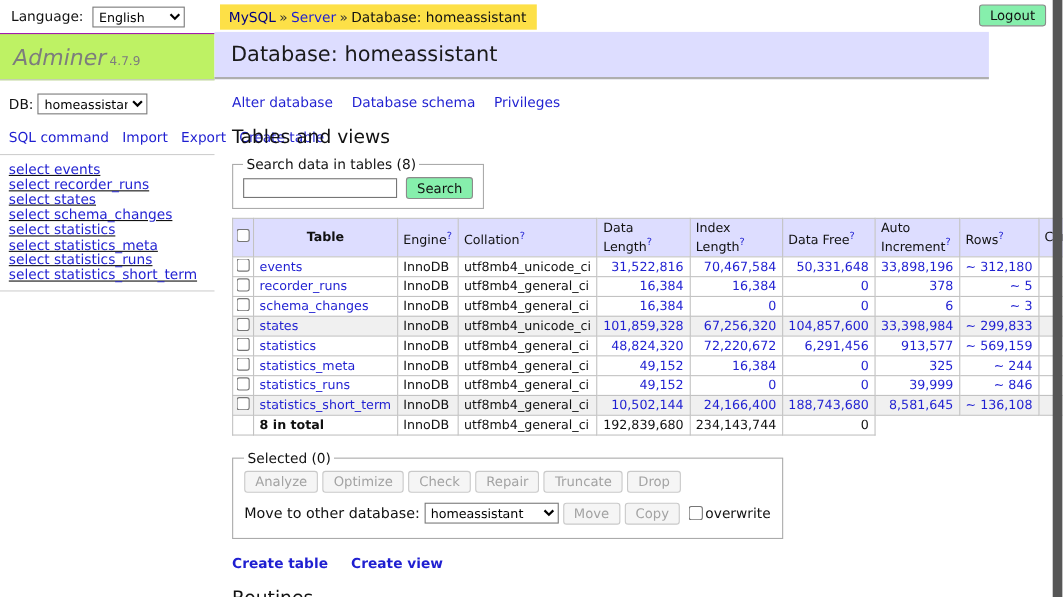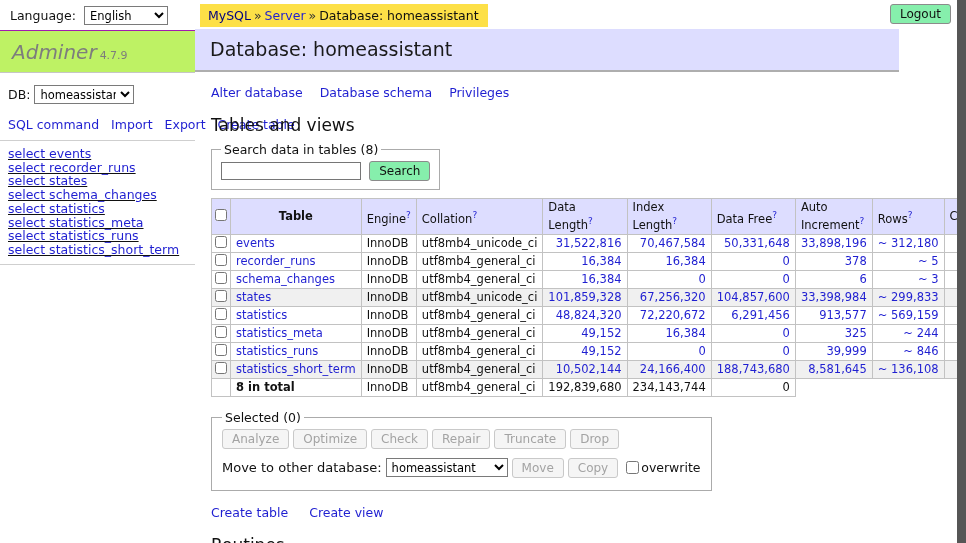--- a/index.html
+++ b/index.html
@@ -84,21 +84,21 @@
 
   
   .selected-fs { display:inline-block; margin-top:13px; min-width:392px; padding:4px 10px 12px; }
   .btn-row button { margin-right:4px; }
   .move-row { margin-top:9px; font-size:13px; white-space:nowrap; }
   .move-row .move-select { width:122px; margin:0 4px; }
   .move-row button { margin-right:4px; }
   .overwrite-wrap { margin-left:4px; font-size:12.5px; }
   .overwrite-wrap input { vertical-align:-2px; margin:0 2px 0 0; }
 
-  .bottom-links { margin:14px 0 0; font-size:12.5px; }
+  .bottom-links { margin:14px 0 0; font-size:12.5px;font-weight:bold; }
   .bottom-links a { margin-right:21px; }
 
   
   .scrollbar { position:absolute; right:0; top:0; width:9px; height:543px; background:#565656; }
 </style>
 </head>
 <body>
 
 <div class="sidebar">
   <div class="lang-row">

